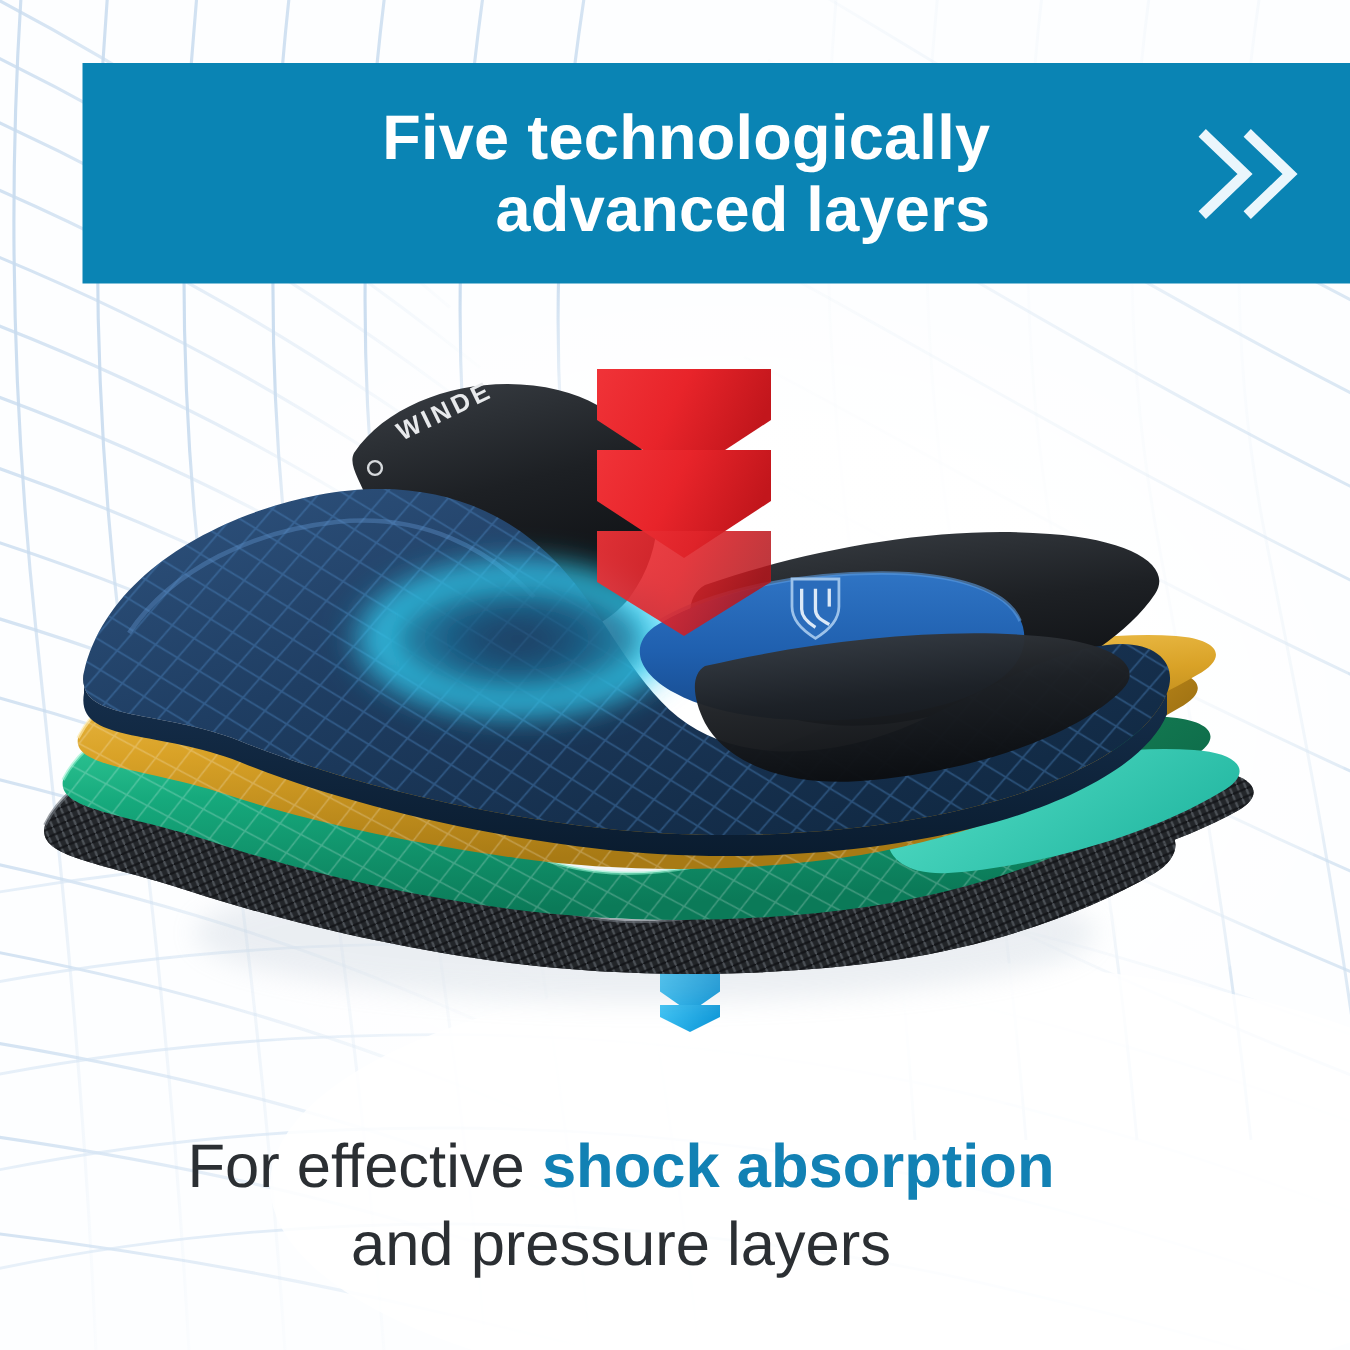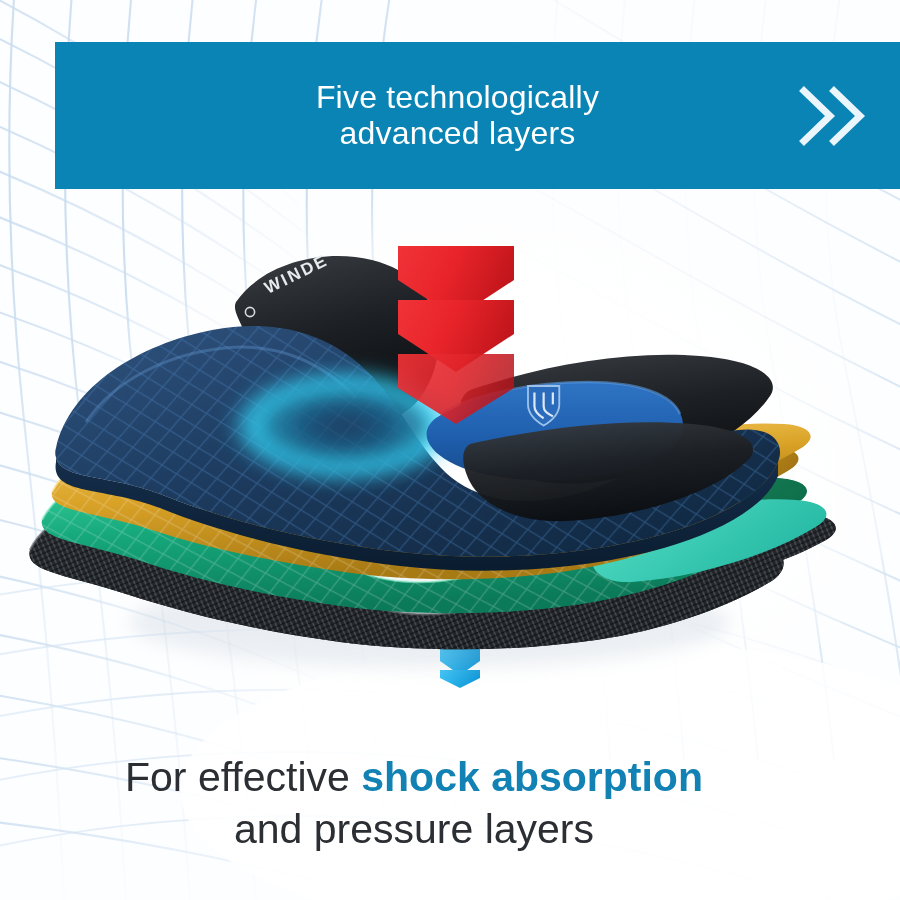--- a/index.html
+++ b/index.html
@@ -14,22 +14,22 @@
   
   .bg-mesh{position:absolute;inset:0;width:900px;height:900px;z-index:0;}
 
   
   .banner{
     position:absolute;left:55px;top:42px;width:845px;height:147px;
     background:#0a84b4;z-index:6;
     display:flex;align-items:center;justify-content:center;
   }
   .banner-title{
-    color:#ffffff;font-size:32px;line-height:1.12;font-weight:400;
-    text-align:center;letter-spacing:.2px;
+    color:#ffffff;font-size:42px;line-height:1.12;font-weight:700;
+    text-align:right;letter-spacing:.2px;
     margin:0;padding:0 110px 0 70px;white-space:pre-line;
   }
   .banner-chevrons{
     position:absolute;right:32px;top:50%;transform:translateY(-50%);
     width:70px;height:62px;
   }
 
   
   .insole-wrap{
     position:absolute;left:0;top:190px;width:900px;height:530px;z-index:4;

